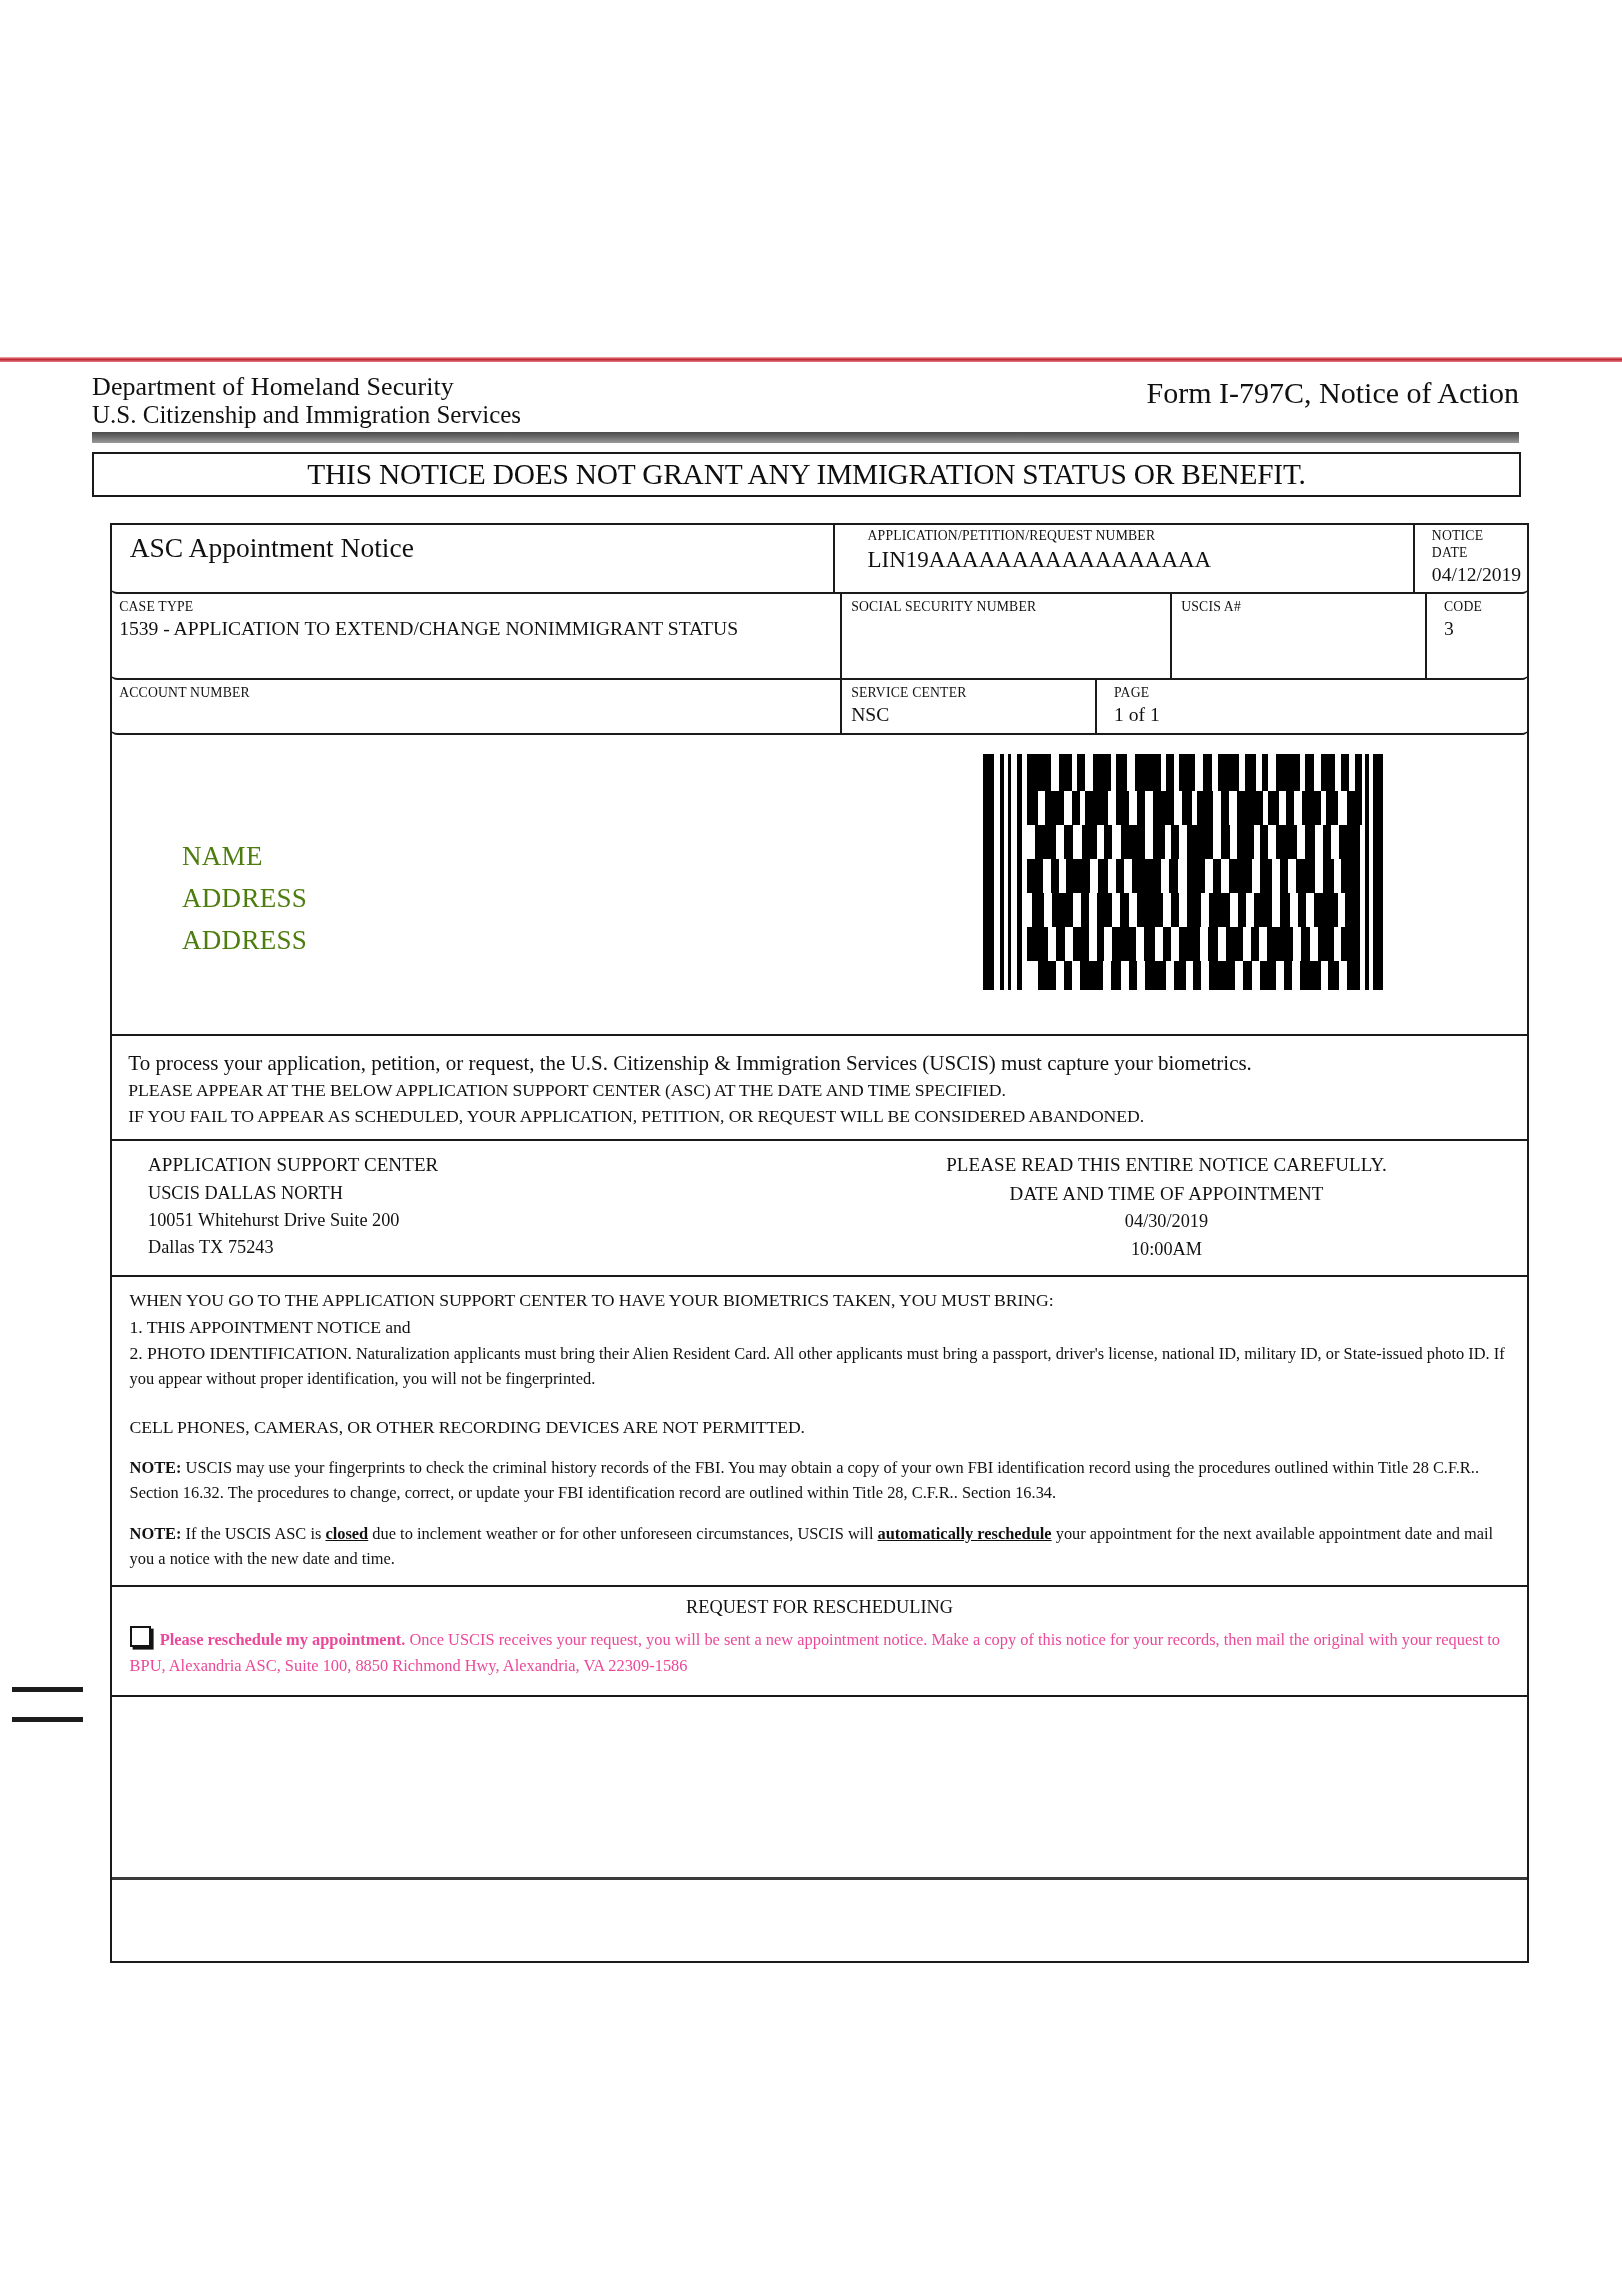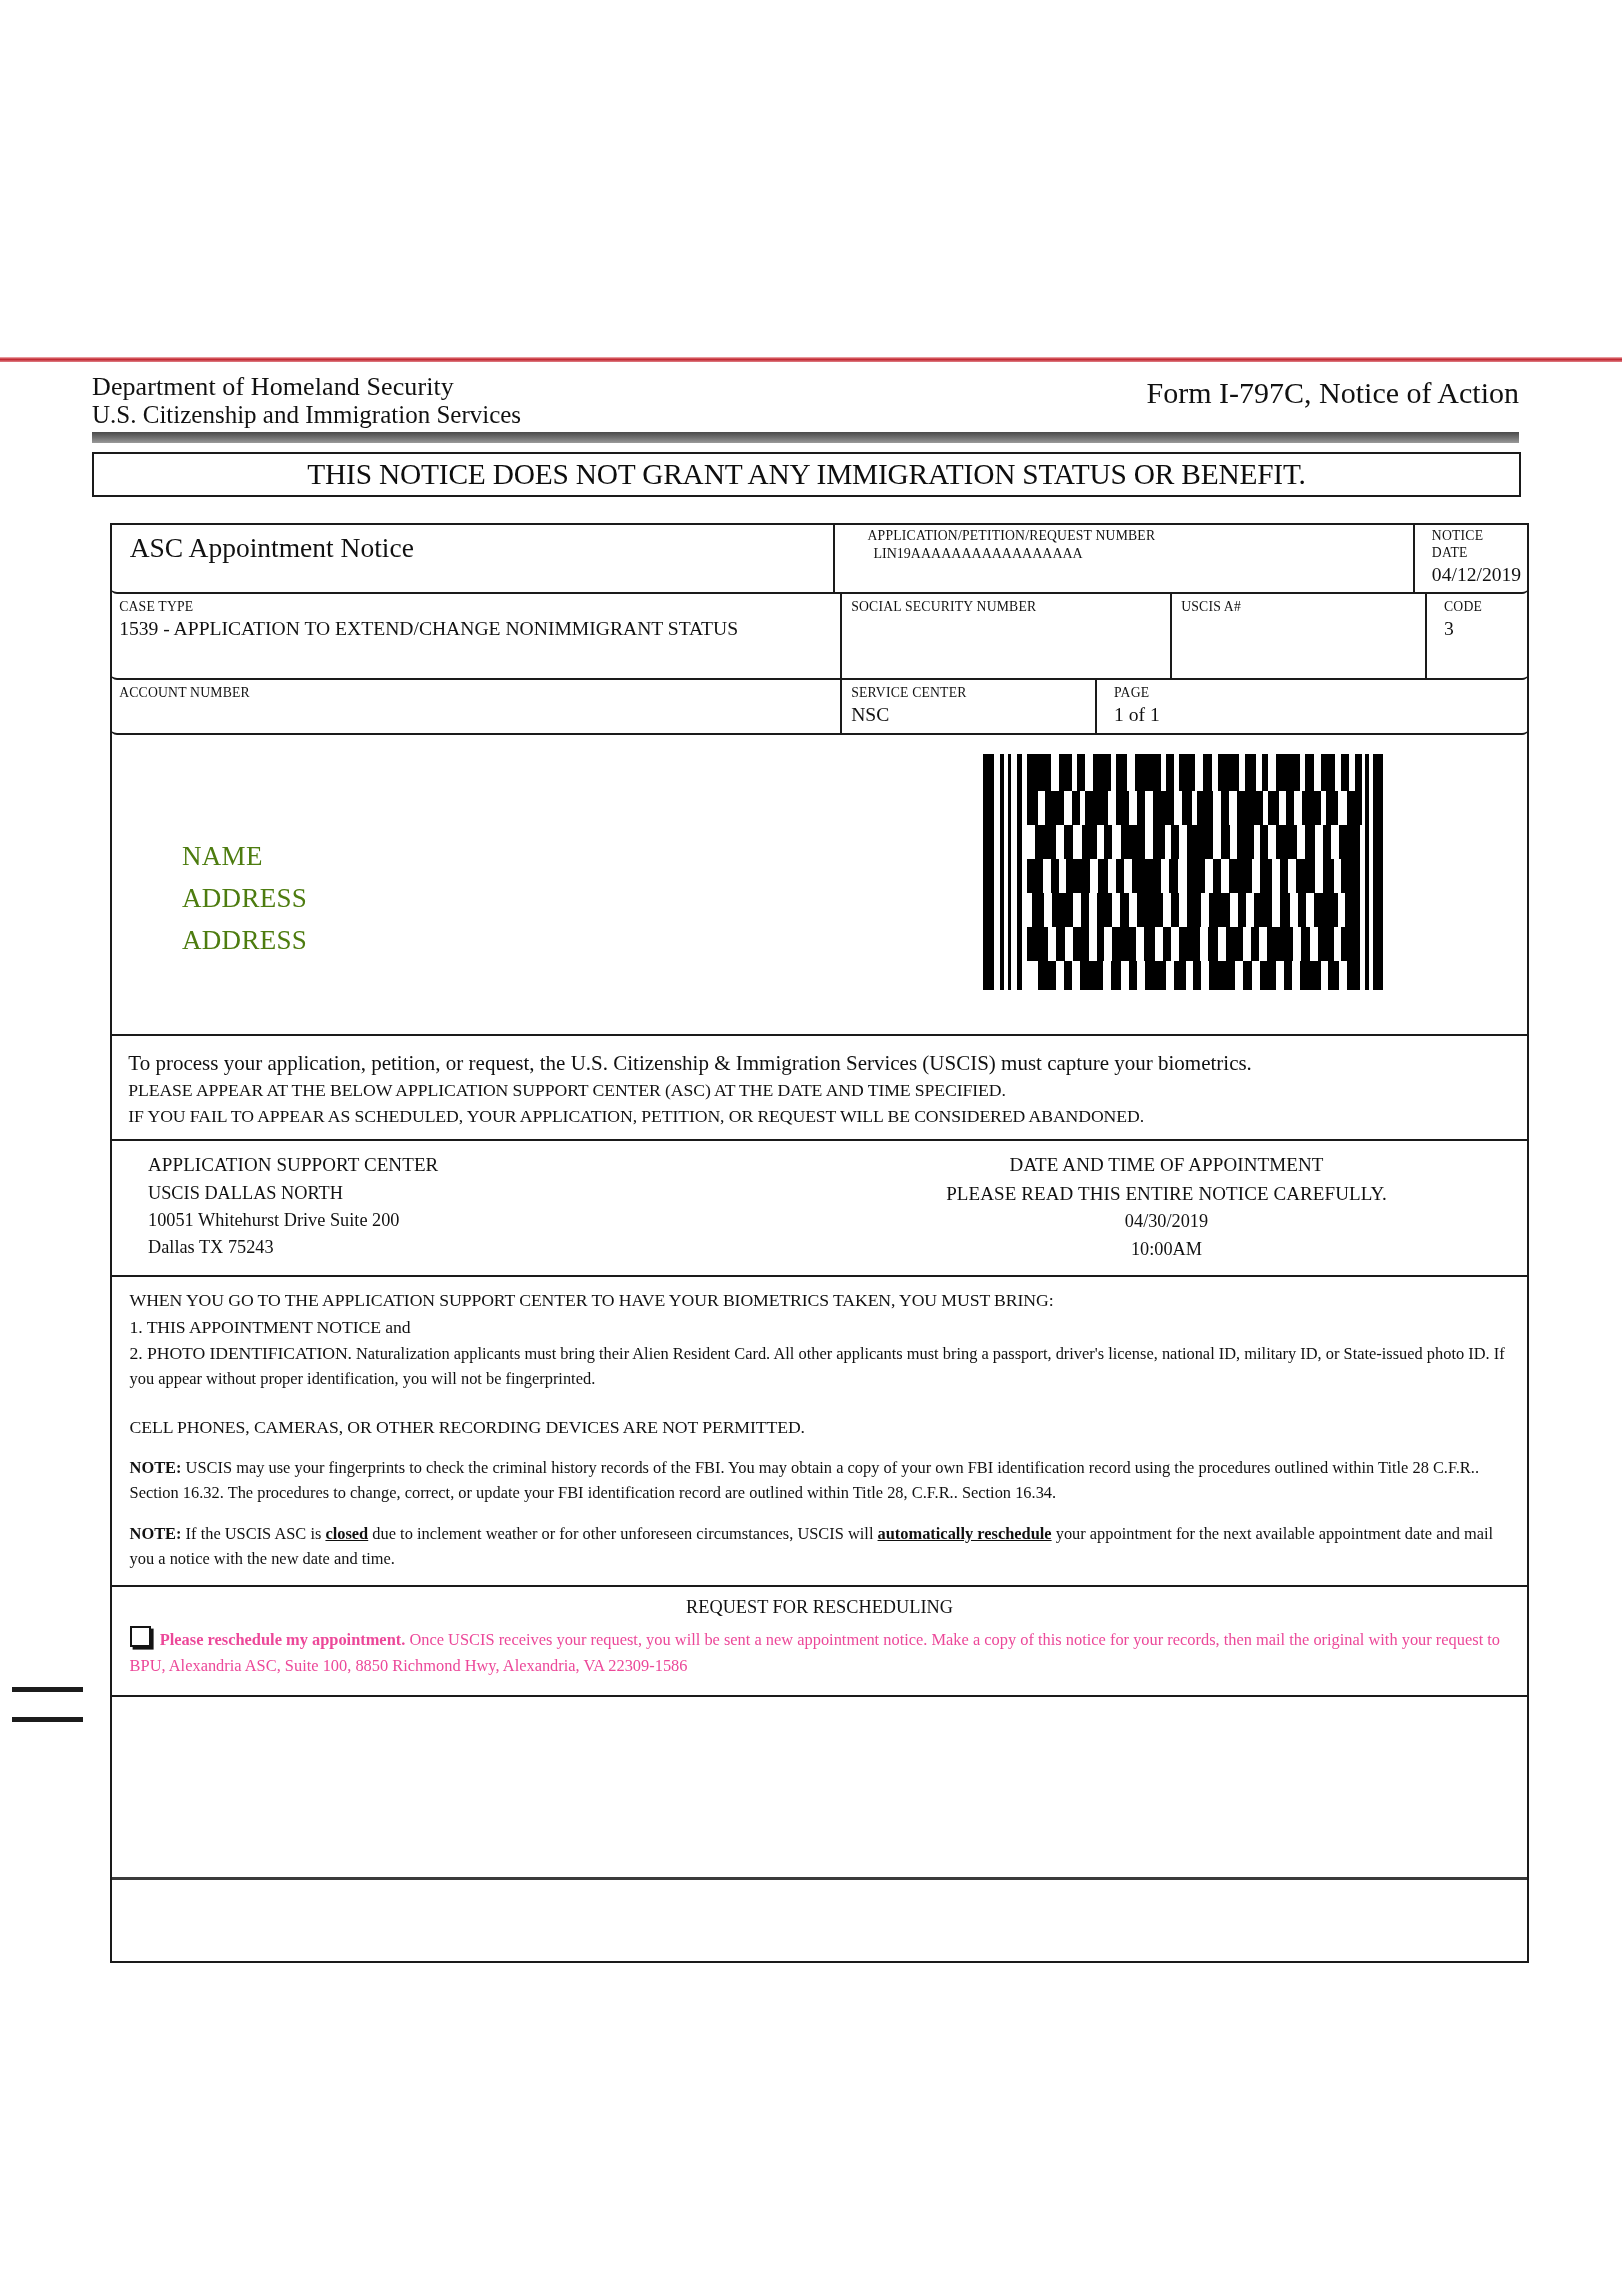--- a/index.html
+++ b/index.html
@@ -36,21 +36,21 @@
   .frame{position:absolute;left:110px;top:523px;width:1419px;height:1440px;
     border:2px solid #1a1a1a;border-top:2px solid #1a1a1a;box-sizing:border-box;}
 
   
   .infogrid{position:absolute;left:110px;top:523px;width:1419px;}
   .irow{display:flex;border-bottom:2px solid #1a1a1a;box-sizing:border-box;border-radius:7px;}
   .icell{box-sizing:border-box;padding:3.9px 7.9px 5.2px 9.2px;position:relative;}
   .icell + .icell{border-left:2px solid #1a1a1a;}
   .ilabel{font-size:13.7px;letter-spacing:0.2px;color:#111;line-height:1.25;text-transform:uppercase;}
   .ival{font-size:19.6px;color:#111;line-height:1.3;margin-top:0.7px;}
-  .ival.big{font-size:14px;margin-left:6px;}
+  .ival.big{font-size:23px;}
   .asc-title{font-size:27.5px;color:#111;padding:5.2px 0 3.9px 10.5px;line-height:1.15;}
 
   .w-main{width:730px;}
   .w-right{width:unset;flex:1;padding-left:17px;}
 
   
   .namebar{position:relative;height:301px;border-bottom:2px solid #1a1a1a;box-sizing:border-box;}
   .nameblock{position:absolute;left:72px;top:101px;}
   .nameblock div{font-size:27px;color:#4d7c0f;line-height:1.55;letter-spacing:0.3px;}
   .barcode{position:absolute;left:870px;top:19.6px;width:406px;height:236px;}
@@ -305,22 +305,22 @@
     </div>
 
     <div class="apptrow">
       <div class="ascblock">
         <div class="hd">APPLICATION SUPPORT CENTER</div>
         <div class="ln">USCIS DALLAS NORTH</div>
         <div class="ln">10051 Whitehurst Drive Suite 200</div>
         <div class="ln">Dallas TX 75243</div>
       </div>
       <div class="apptblock">
+        <div class="hd">PLEASE READ THIS ENTIRE NOTICE CAREFULLY.</div>
         <div class="hd">DATE AND TIME OF APPOINTMENT</div>
-        <div class="hd">PLEASE READ THIS ENTIRE NOTICE CAREFULLY.</div>
         <div class="val">04/30/2019</div>
         <div class="val">10:00AM</div>
       </div>
     </div>
 
     <div class="instr">
       <p class="l-bold">WHEN YOU GO TO THE APPLICATION SUPPORT CENTER TO HAVE YOUR BIOMETRICS TAKEN, YOU MUST BRING:</p>
       <p class="l-bold"><span>1. THIS APPOINTMENT NOTICE</span><span> and</span></p>
       <p class="l-body"><span class="l-bold">2. PHOTO IDENTIFICATION.</span><span> Naturalization applicants must bring their Alien Resident Card. All other applicants must bring a passport, driver's license, national ID, military ID, or State-issued photo ID. If you appear without proper identification, you will not be fingerprinted.</span></p>
 

